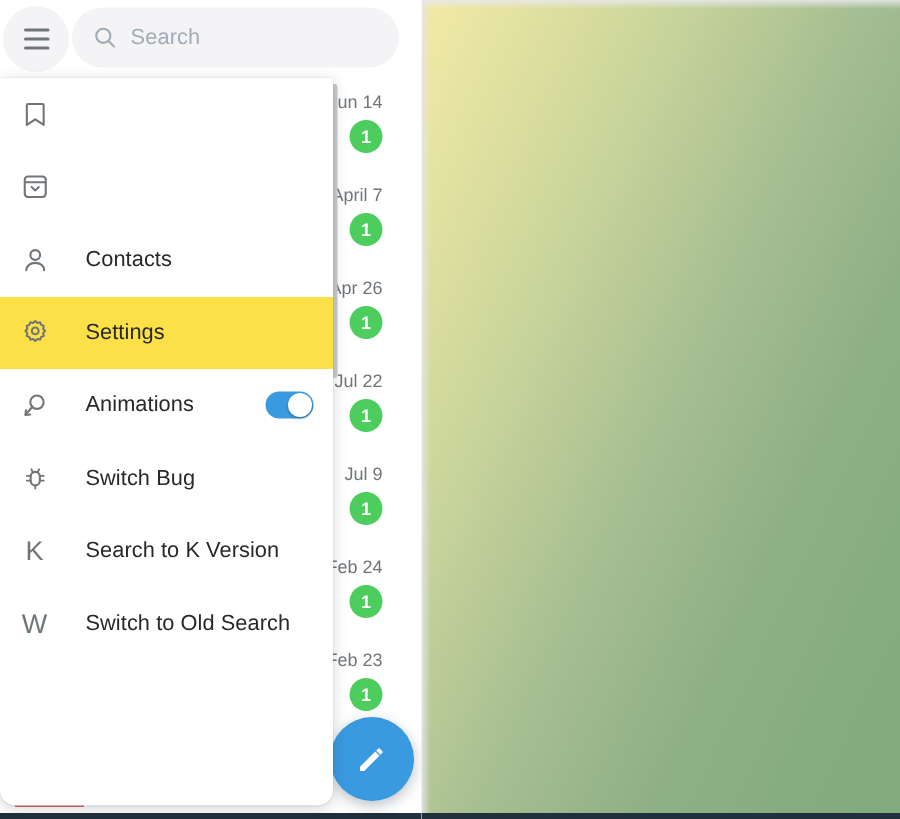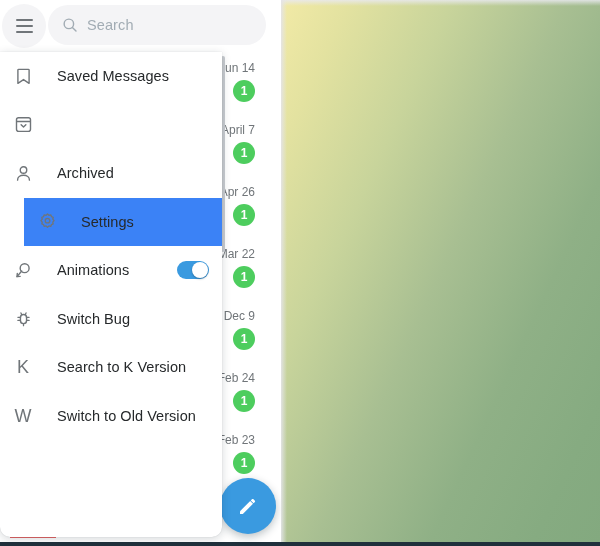--- a/index.html
+++ b/index.html
@@ -266,21 +266,21 @@
   }
 
   .menu-item {
     position: relative;
     width: 222px;
     height: 48.5px;
     display: flex;
     align-items: center;
     cursor: pointer;
   }
-  .menu-item.active { background: #3b82f6; margin-left: 24px; }
+  .menu-item.active { background: #fde047; }
   .menu-item .mi-icon {
     position: absolute;
     left: 11px;
     width: 24px;
     height: 24px;
     display: flex;
     align-items: center;
     justify-content: center;
     color: #707579;
   }
@@ -342,25 +342,25 @@
       </div>
       <div class="chat-row" style="top:62px">
         <div class="chat-date">April 7</div>
         <div class="chat-badge">1</div>
       </div>
       <div class="chat-row" style="top:124px">
         <div class="chat-date">Apr 26</div>
         <div class="chat-badge">1</div>
       </div>
       <div class="chat-row" style="top:186px">
-        <div class="chat-date">Mar 22</div>
+        <div class="chat-date">Jul 22</div>
         <div class="chat-badge">1</div>
       </div>
       <div class="chat-row" style="top:248px">
-        <div class="chat-date">Dec 9</div>
+        <div class="chat-date">Jul 9</div>
         <div class="chat-badge">1</div>
       </div>
       <div class="chat-row" style="top:310px">
         <div class="chat-date">Feb 24</div>
         <div class="chat-badge">1</div>
       </div>
       <div class="chat-row" style="top:372px">
         <div class="chat-date">Feb 23</div>
         <div class="chat-badge">1</div>
       </div>
@@ -401,41 +401,40 @@
   </div>
 
   <div class="menu-panel">
 
     <div class="menu-item">
       <span class="mi-icon">
         <svg viewBox="0 0 24 24" fill="none">
           <path d="M6.5 3.8h11c.5 0 .9.4.9.9v15.1l-6.4-4.3-6.4 4.3V4.7c0-.5.4-.9.9-.9z" stroke="#707579" stroke-width="1.6" stroke-linejoin="round"></path>
         </svg>
       </span>
-      <span class="mi-label">Saved Messages</span>
     </div>
 
     <div class="menu-item">
       <span class="mi-icon">
         <svg viewBox="0 0 24 24" fill="none">
           <rect x="4" y="4.2" width="16" height="15.6" rx="2.4" stroke="#707579" stroke-width="1.6"></rect>
           <line x1="4.4" y1="8.6" x2="19.6" y2="8.6" stroke="#707579" stroke-width="1.6"></line>
           <path d="M9.3 12.2L12 14.8l2.7-2.6" stroke="#707579" stroke-width="1.6" stroke-linecap="round" stroke-linejoin="round"></path>
         </svg>
       </span>
     </div>
 
     <div class="menu-item">
       <span class="mi-icon">
         <svg viewBox="0 0 24 24" fill="none">
           <circle cx="12" cy="8" r="3.7" stroke="#707579" stroke-width="1.6"></circle>
           <path d="M5.2 19.6c0-3.4 3-5.6 6.8-5.6s6.8 2.2 6.8 5.6" stroke="#707579" stroke-width="1.6" stroke-linecap="round"></path>
         </svg>
       </span>
-      <span class="mi-label">Archived</span>
+      <span class="mi-label">Contacts</span>
     </div>
 
     <div class="menu-item active">
       <span class="mi-icon">
         <svg viewBox="0 0 24 24" fill="none">
           <path d="M12 3.4l1.6 1.5 2.1-.5.8 2 2 .8-.5 2.1L19.5 11l-1.5 1.7.5 2.1-2 .8-.8 2-2.1-.5L12 18.6l-1.6-1.5-2.1.5-.8-2-2-.8.5-2.1L4.5 11l1.5-1.7-.5-2.1 2-.8.8-2 2.1.5L12 3.4z" stroke="#707579" stroke-width="1.55" stroke-linejoin="round"></path>
           <circle cx="12" cy="11" r="2.6" stroke="#707579" stroke-width="1.55"></circle>
         </svg>
       </span>
       <span class="mi-label">Settings</span>
@@ -472,18 +471,18 @@
       <span class="mi-icon">
         <span class="mi-letter">K</span>
       </span>
       <span class="mi-label">Search to K Version</span>
     </div>
 
     <div class="menu-item">
       <span class="mi-icon">
         <span class="mi-letter">W</span>
       </span>
-      <span class="mi-label">Switch to Old Version</span>
+      <span class="mi-label">Switch to Old Search</span>
     </div>
 
   </div>
 
 </div>
 
 </body></html>

